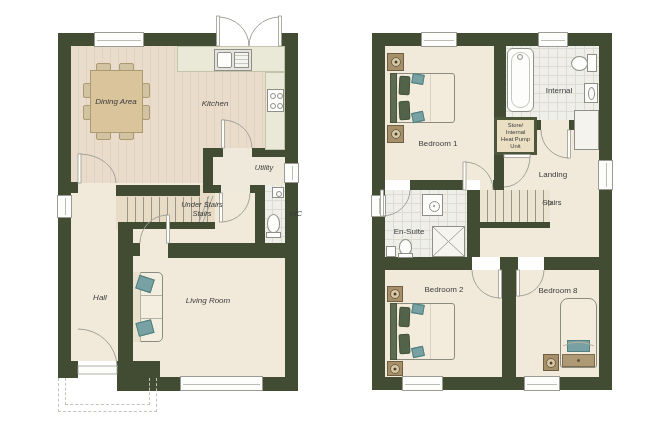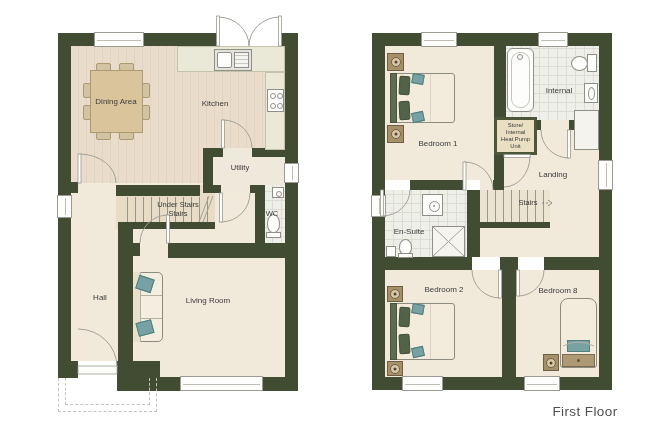--- a/index.html
+++ b/index.html
@@ -16,21 +16,21 @@
     background-image:repeating-linear-gradient(0deg,transparent 0 8px,var(--tile_line) 8px 9px),
                      repeating-linear-gradient(90deg,transparent 0 8px,var(--tile_line) 8px 9px);}
   .treads{position:absolute;background:repeating-linear-gradient(90deg,transparent 0 7px,#98958b 7px 8px);}
   .win-h,.win-v{position:absolute;background:#fdfdfc;border:1px solid #9b9b93;box-sizing:border-box;}
   .win-h::after{content:"";position:absolute;left:2px;right:2px;top:50%;border-top:1px solid #bdbdb5;}
   .win-v::after{content:"";position:absolute;top:2px;bottom:2px;left:50%;border-left:1px solid #bdbdb5;}
   .counter{position:absolute;background:var(--counter);border:1px solid #c6c3ad;box-sizing:border-box;}
   .fix{position:absolute;background:#fdfdfb;border:1px solid var(--line);box-sizing:border-box;}
   .label{position:absolute;transform:translate(-50%,-50%);font-size:8px;color:var(--label);
          white-space:nowrap;text-align:center;line-height:9px;}
-  .label.small{font-size:7.5px;line-height:8.5px;}
+  .label.small{font-size:7.5px;line-height:8.5px;margin-left:24px;}
   .floor-title{position:absolute;font-size:13.5px;letter-spacing:.4px;color:var(--title);
          text-align:center;width:150px;}
   .tablewood{position:absolute;background:var(--table);border:1px solid #ab9a72;box-sizing:border-box;}
   .chair{position:absolute;background:var(--chair);border:1px solid #ab9a72;border-radius:2px;box-sizing:border-box;}
   .sofa-base{position:absolute;background:#f3eee0;border:1px solid #8b8b80;border-radius:5px;box-sizing:border-box;}
   .teal{position:absolute;background:var(--teal);border:1px solid #53807f;box-sizing:border-box;}
   .bedframe{position:absolute;background:#f3ecdc;border:1px solid #8b8b80;border-radius:3px;box-sizing:border-box;}
   .headboard{position:absolute;background:var(--headboard);border:1px solid #49543c;box-sizing:border-box;}
   .pillow{position:absolute;background:var(--pillow);border:1px solid #3f4f37;border-radius:2px;box-sizing:border-box;}
   .sidetable{position:absolute;background:var(--wood_furniture);border:1px solid #6f5e42;box-sizing:border-box;}
@@ -43,21 +43,21 @@
          display:flex;flex-direction:column;align-items:center;justify-content:center;}
   .storebox div{font-size:5.8px;line-height:7px;color:#3a3a3a;white-space:nowrap;}
   svg.overlay{position:absolute;left:0;top:0;pointer-events:none;}
   .patch{position:absolute;background:#ffffff;}
 </style>
 </head>
 <body>
 
 <div class="canvas">
 
-  <section class="plan" style="left:58px;top:13px;">
+  <section class="plan" style="left:58px;top:13px;font-style:italic;">
 
     <div class="wood" style="left:13px;top:33px;width:214px;height:137px;"></div>
     <div class="cream" style="left:13px;top:170px;width:214px;height:195px;"></div>
     <div class="utilfloor" style="left:150px;top:135px;width:77px;height:45px;"></div>
     <div class="tan" style="left:58px;top:172px;width:99px;height:44px;"></div>
     <div class="tile" style="left:197px;top:172px;width:30px;height:60px;"></div>
     <div class="treads" style="left:62px;top:184px;width:95px;height:25px;"></div>
 
     <div class="wall" style="left:0;top:20px;width:240px;height:13px;"></div>
     <div class="wall" style="left:0;top:20px;width:13px;height:345px;"></div>
@@ -298,14 +298,13 @@
 
     <div class="label" style="left:66px;top:130px;">Bedroom 1</div>
     <div class="label" style="left:187px;top:77px;">Internal</div>
     <div class="label" style="left:181px;top:161px;">Landing</div>
     <div class="label small" style="left:156px;top:190px;">Stairs</div>
     <div class="label" style="left:37px;top:218px;">En-Suite</div>
     <div class="label" style="left:72px;top:276px;">Bedroom 2</div>
     <div class="label" style="left:186px;top:277px;">Bedroom 8</div>
   </section>
 
-  <div class="floor-title" style="left:510px;top:404px;">First Floor</div>
 </div>
 
 </body></html>

